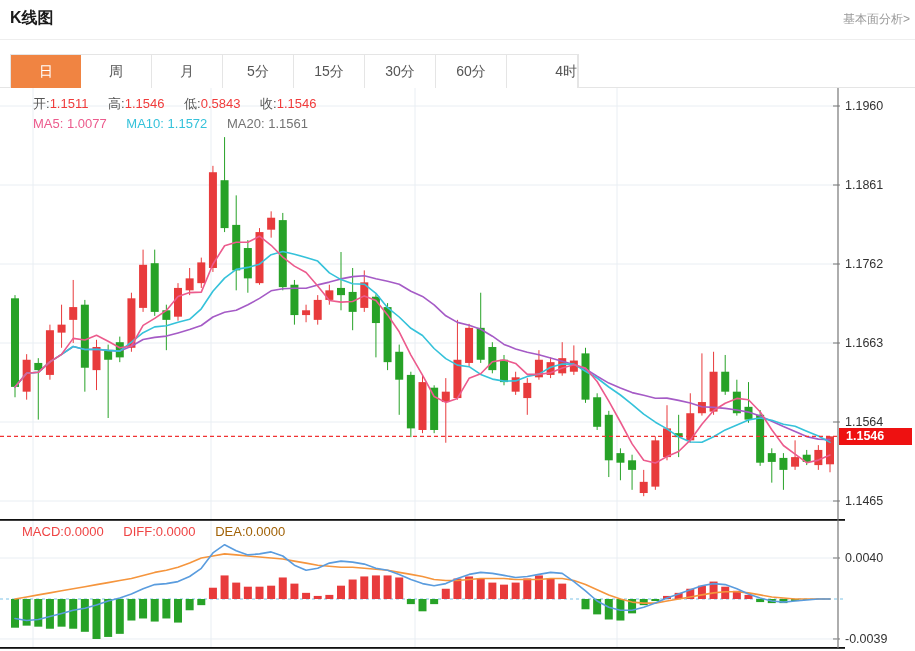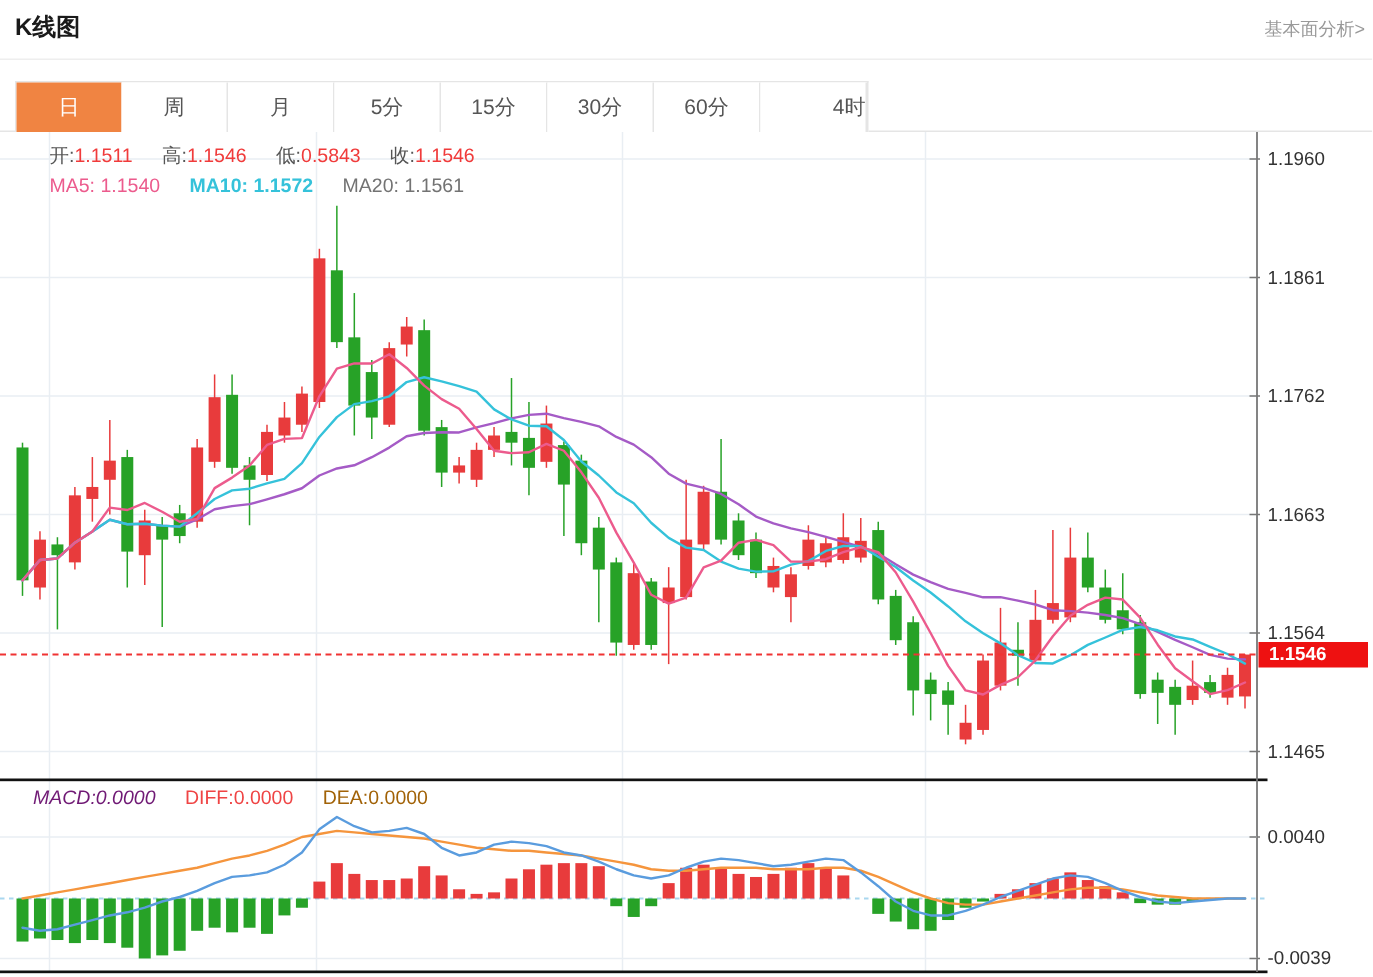--- a/index.html
+++ b/index.html
@@ -294,25 +294,25 @@
   </div>
 
   <div class="legend lg-ohlc">
     <span class="grp"><span class="lab">开:</span><span style="color: rgb(240, 59, 59);">1.1511</span></span>
     <span class="grp"><span class="lab">高:</span><span style="color: rgb(240, 59, 59);">1.1546</span></span>
     <span class="grp"><span class="lab">低:</span><span style="color: rgb(240, 59, 59);">0.5843</span></span>
     <span class="grp"><span class="lab">收:</span><span style="color: rgb(240, 59, 59);">1.1546</span></span>
   </div>
 
   <div class="legend lg-ma">
-    <span class="grp" style="color: rgb(236, 91, 141);"><span>MA5:</span> <span>1.1540</span></span>
-    <span class="grp" style="color: rgb(53, 194, 218); font-weight: bold;"><span>MA10:</span> <span>1.1572</span></span>
+    <span class="grp" style="color: rgb(236, 91, 141);"><span>MA5:</span> <span>1.0077</span></span>
+    <span class="grp" style="color: rgb(53, 194, 218);"><span>MA10:</span> <span>1.1572</span></span>
     <span class="grp" style="color: #737373;"><span>MA20:</span> <span>1.1561</span></span>
   </div>
 
   <div class="legend lg-macd">
-    <span class="grp" style="color: #701a75; font-style: italic;"><span>MACD:</span><span>0.0000</span></span>
+    <span class="grp" style="color: #ef4444;"><span>MACD:</span><span>0.0000</span></span>
     <span class="grp" style="color: #ef4444; text-align: center;"><span>DIFF:</span><span>0.0000</span></span>
     <span class="grp" style="color: #a16207;"><span>DEA:</span><span>0.0000</span></span>
   </div>
 
   <div class="price-badge" style="background: rgb(238, 17, 17); top: 427.864px;">1.1546</div>
 </div>
 
 </body></html>

